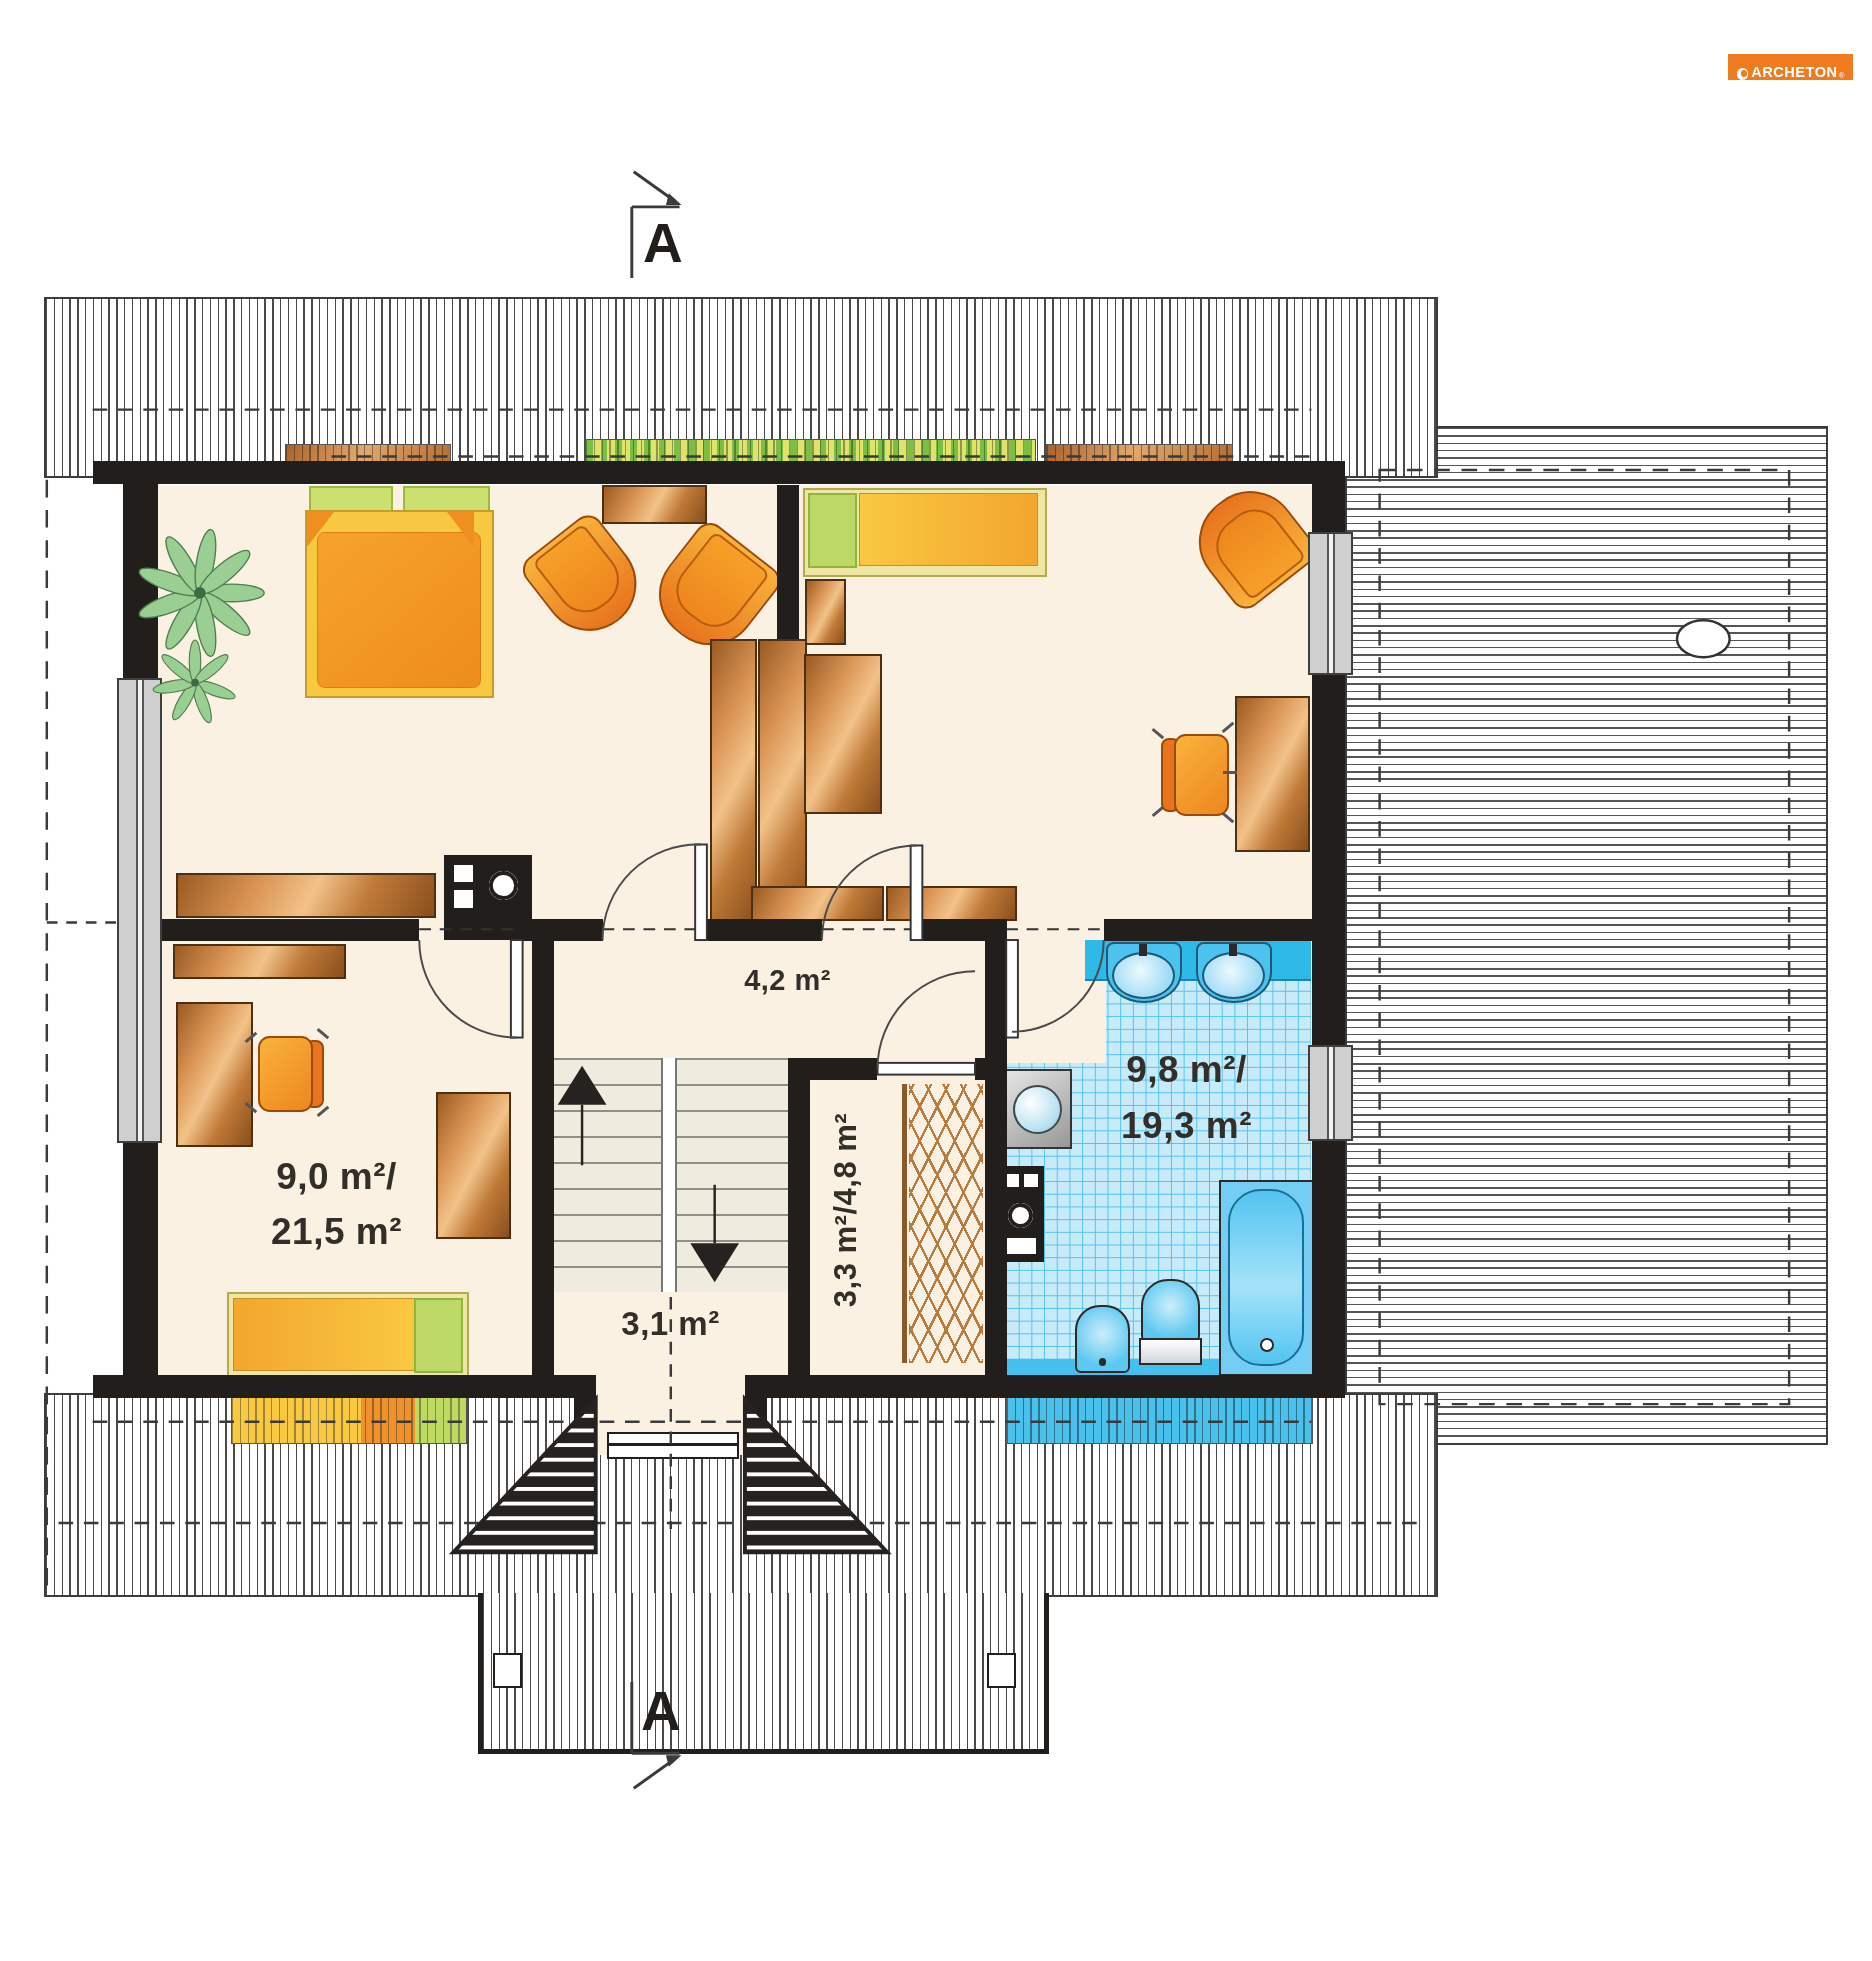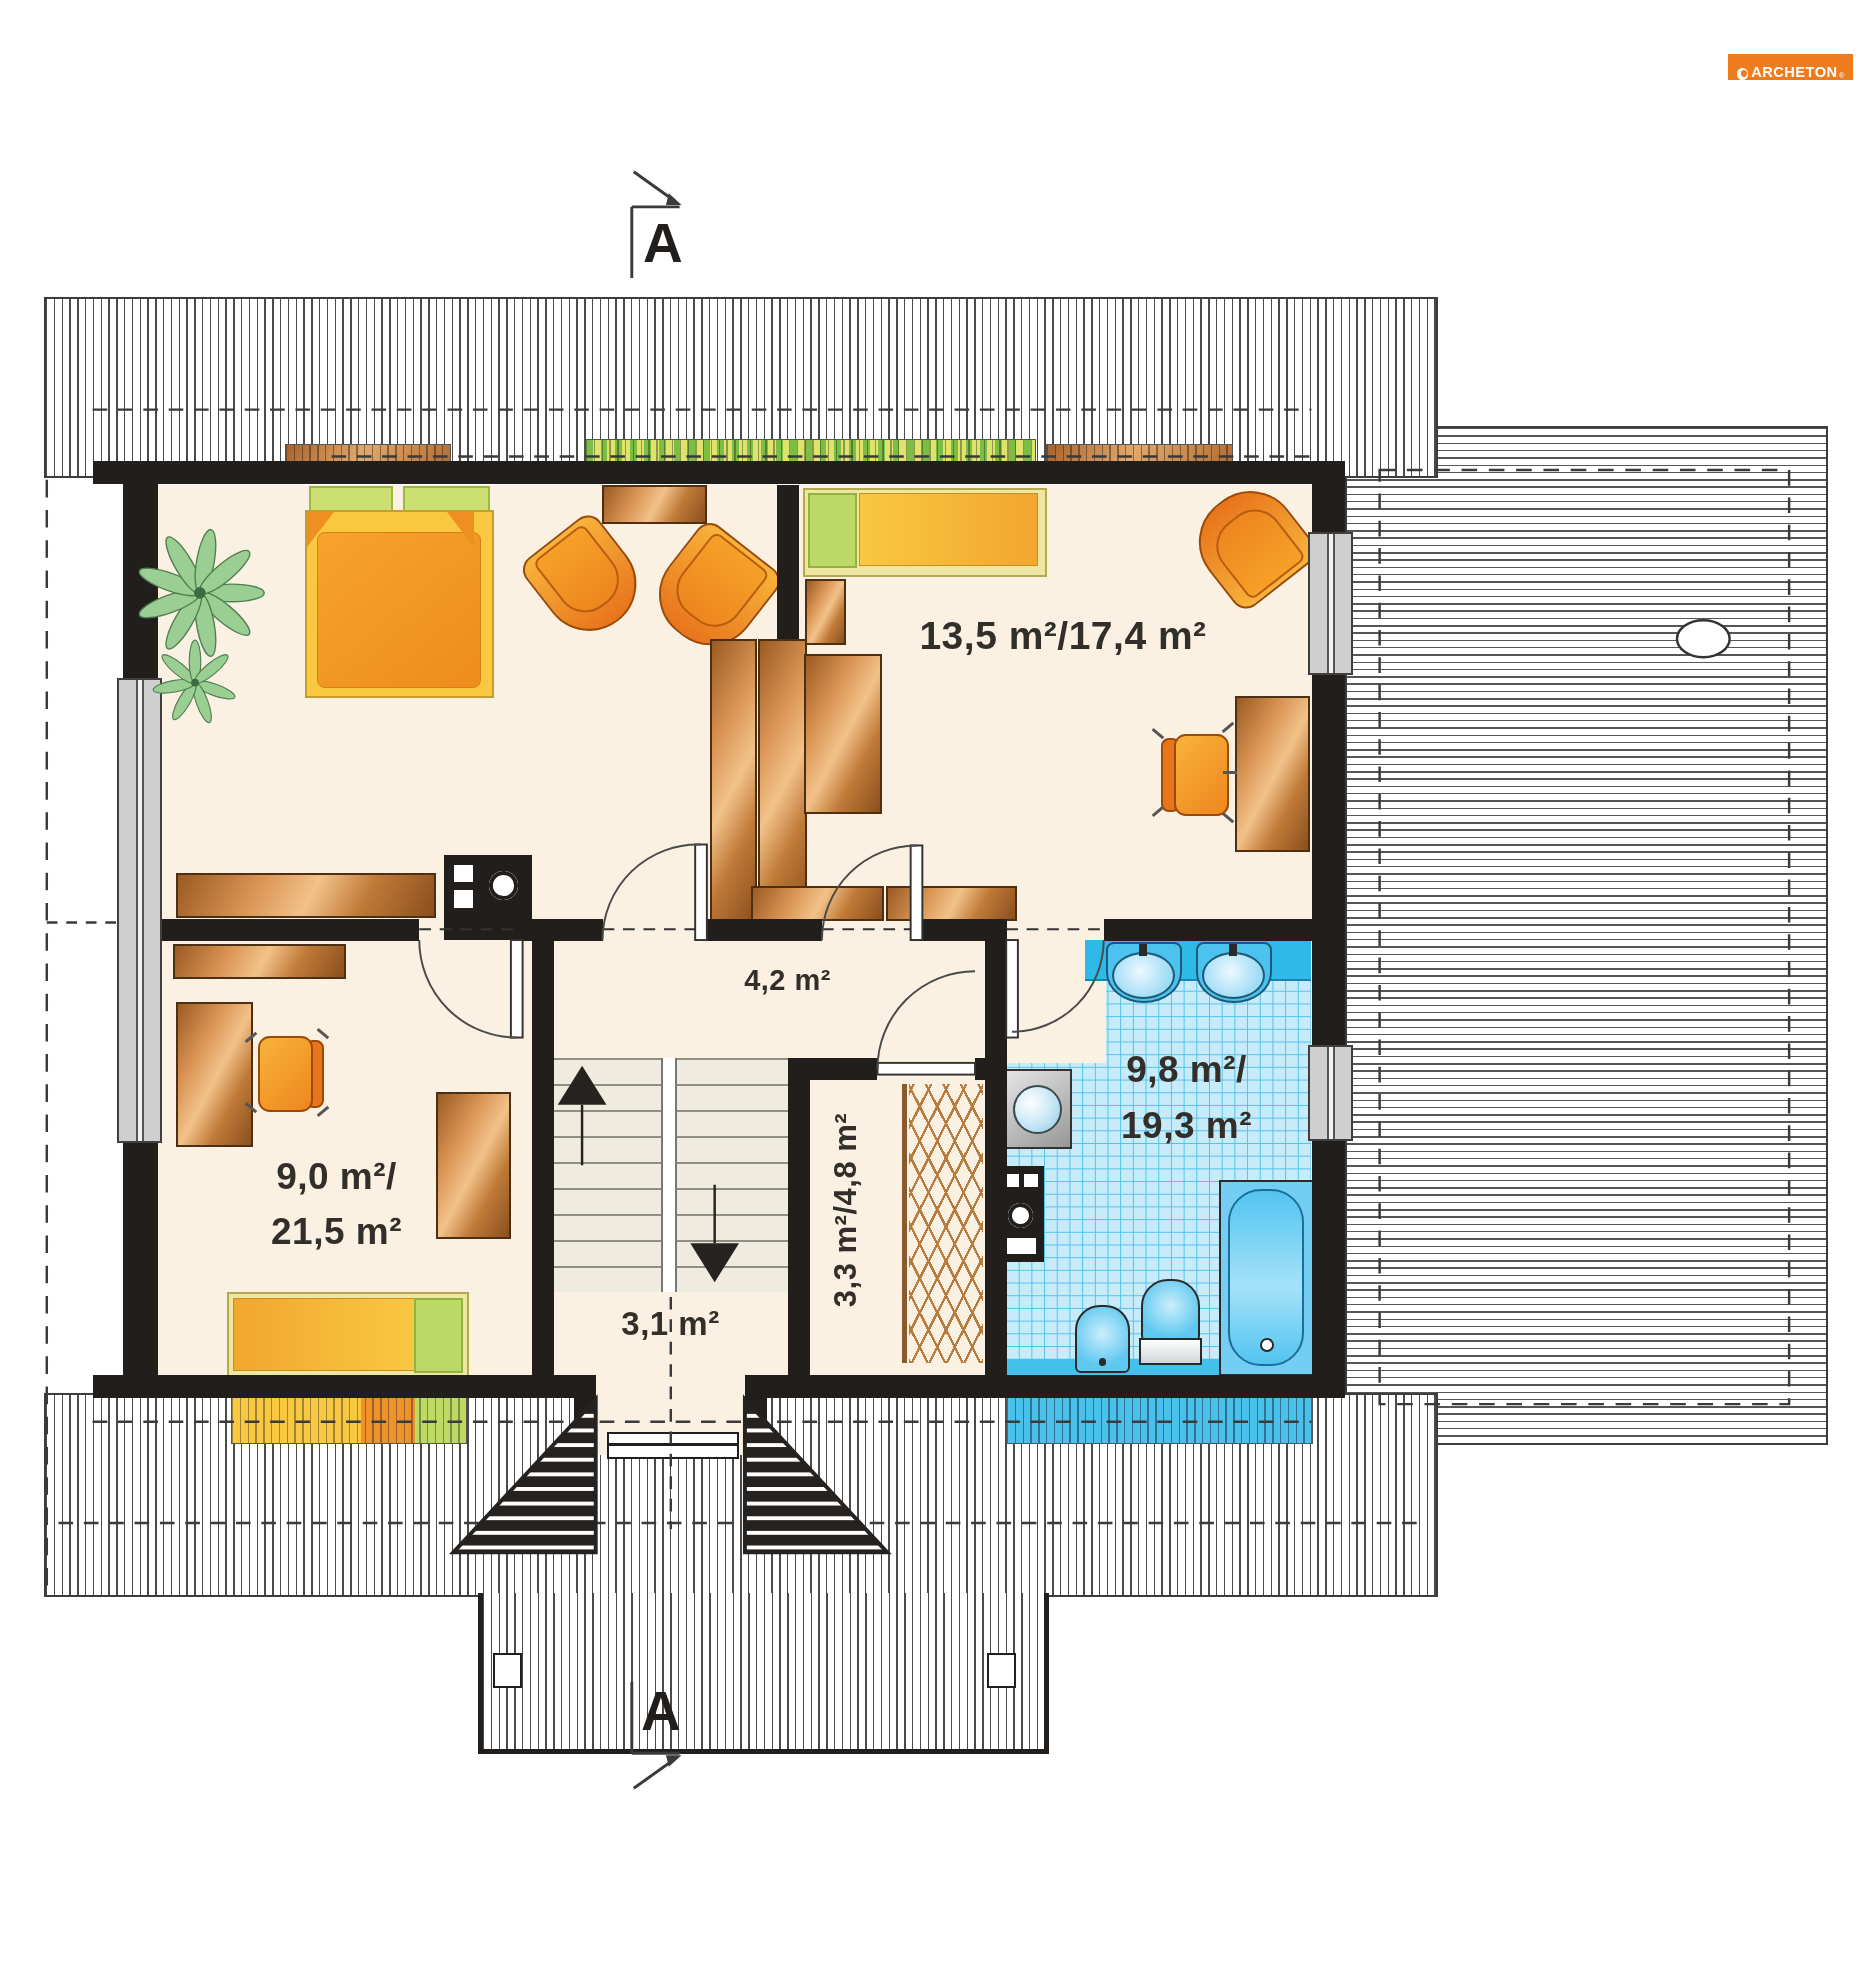--- a/index.html
+++ b/index.html
@@ -257,21 +257,20 @@
       <polygon points="699,210 686,198 683,210" fill="#3a3a3a" stroke="none"></polygon>
     </g>
     <g stroke="#3a3a3a" stroke-width="3" fill="none">
       <path d="M648,1798 H697"></path>
         <path d="M648,1798 V1725"></path>
         <path d="M650,1834 L692,1804"></path>
       <polygon points="699,1800 686,1812 683,1800" fill="#3a3a3a" stroke="none"></polygon>
     </g>
   </svg>
 
-  <div class="lbl" style="left:868px;top:614px;width:390px;font-size:39px;">13,5 m²/17,4 m²</div>
   <div class="lbl" style="left:636px;top:964px;width:195px;font-size:29px;text-align:right;">4,2 m²</div>
   <div class="lbl" style="left:234px;top:1149px;width:205px;font-size:37px;line-height:55px;">
     <div>9,0 m²/</div>
     <div>21,5 m²</div>
   </div>
   <div class="lbl" style="left:573px;top:1305px;width:195px;font-size:33px;">3,1 m²</div>
   <div class="lbl" style="left:729px;top:1192px;width:234px;font-size:31px;transform:rotate(-90deg);">3,3 m²/4,8 m²</div>
   <div class="lbl" style="left:1084px;top:1042px;width:205px;font-size:37px;line-height:56px;">
     <div>9,8 m²/</div>
     <div>19,3 m²</div>

